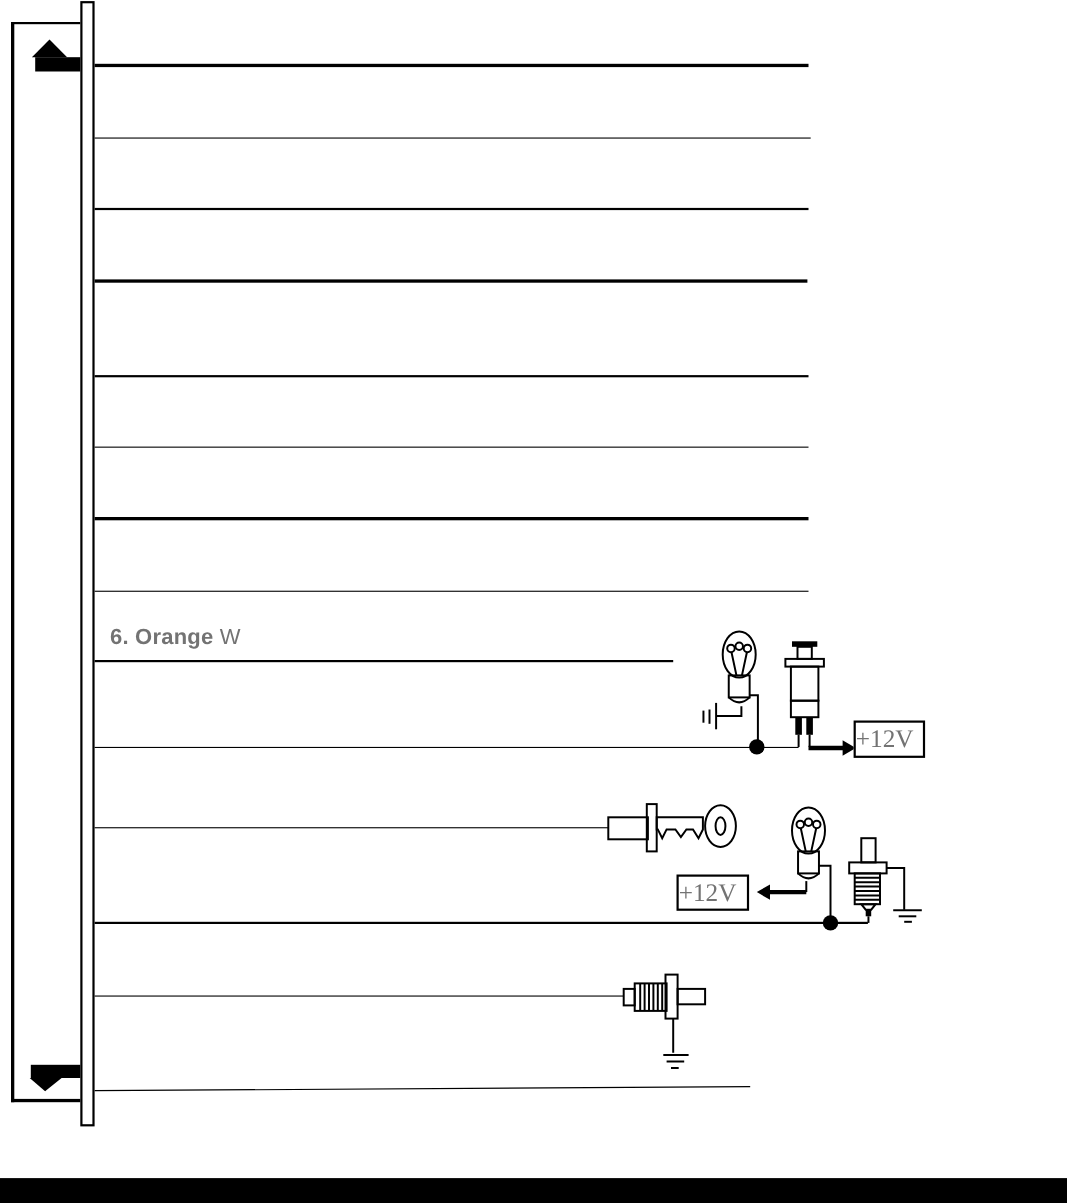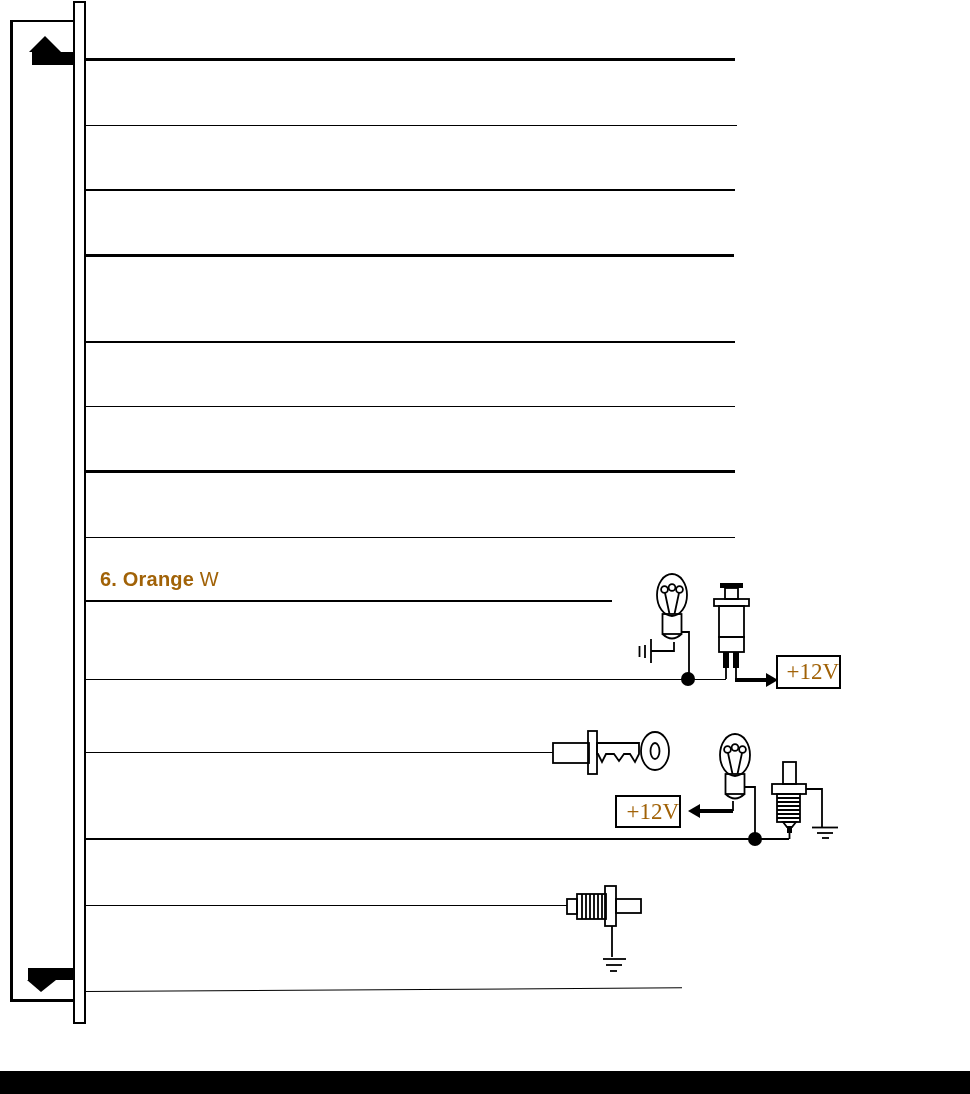--- a/index.html
+++ b/index.html
@@ -1,32 +1,32 @@
 <!DOCTYPE html>
 <html><head>
 <meta charset="utf-8">
 <style>
   html,body{margin:0;padding:0;background:#fff;}
   .page{position:relative;width:970px;height:1094px;background:#fff;overflow:hidden;
-        font-family:"Liberation Sans",sans-serif;color:#a16207;}
+        font-family:"Liberation Sans",sans-serif;color:#737373;}
   .abs{position:absolute;}
   
   .frame{left:10px;top:20px;width:65px;height:982px;box-sizing:border-box;
          border-left:3px solid #000;border-top:2px solid #000;border-bottom:3px solid #000;background:#fff;}
   
   .rail{left:73px;top:1px;width:13px;height:1023px;box-sizing:border-box;
         border:2px solid #000;background:#fff;}
   
   .wire{position:absolute;background:#000;transform-origin:left center;}
   
   .heading{left:100px;top:568px;font-size:20px;letter-spacing:0.2px;white-space:nowrap;}
   .heading .b{font-weight:bold;}
   
   .vbox{box-sizing:border-box;border:2px solid #000;background:#fff;
-        display:flex;align-items:center;justify-content:flex-end;
+        display:flex;align-items:center;justify-content:flex-start;
         font-family:"Liberation Serif",serif;font-size:23px;}
   .vbox1{left:776px;top:655px;width:65px;height:34px;}
   .vbox2{left:615px;top:795px;width:66px;height:33px;}
   .dot{width:14px;height:14px;border-radius:50%;background:#000;}
   .dot1{left:681px;top:672px;}
   .dot2{left:748px;top:832px;}
   .footer-bar{left:0;top:1071px;width:970px;height:23px;background:#000;}
   svg{display:block;overflow:visible;}
   .ln{stroke:#000;fill:none;stroke-width:1.8;}
 </style>

